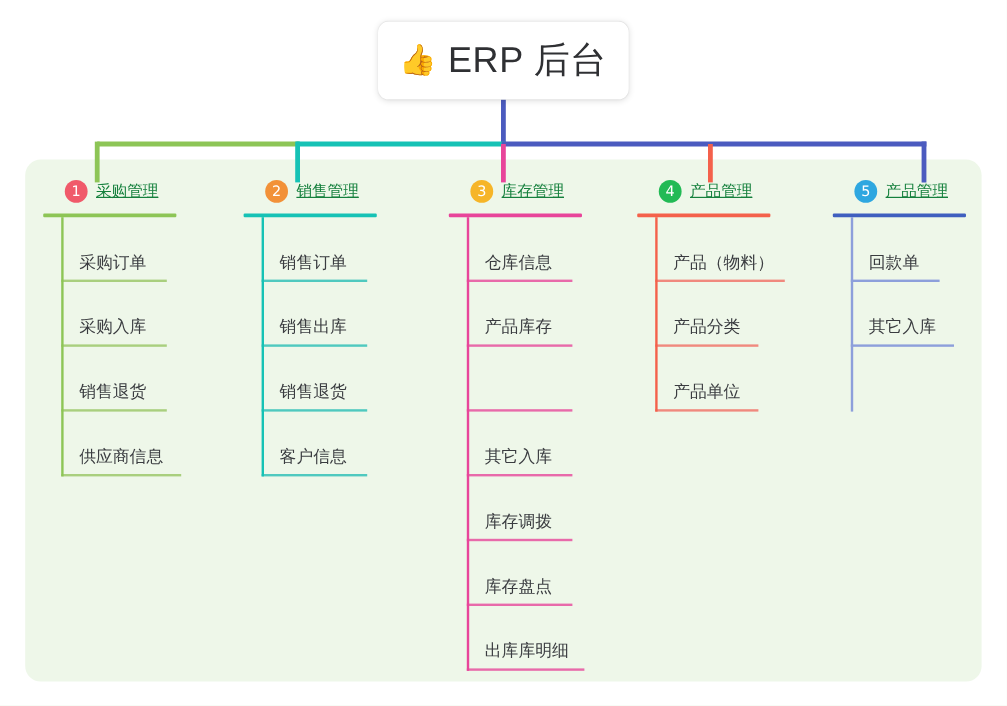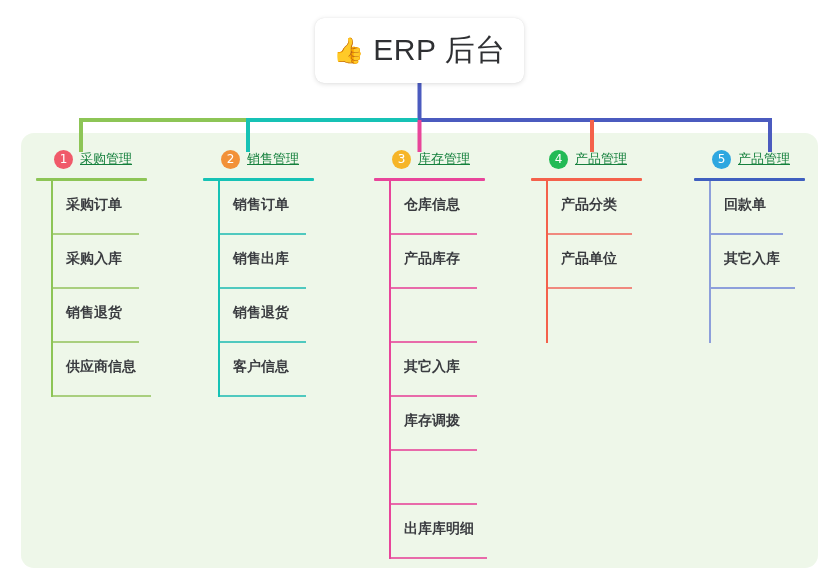--- a/index.html
+++ b/index.html
@@ -110,23 +110,22 @@
   }
 
   .leaf-list {
     position: relative;
     margin-top: 0;
   }
   .leaf {
     position: relative;
     height: 54px;
     display: flex;
-    align-items: center;
+    align-items: flex-end;
     box-sizing: border-box;
-    font-weight: bold;
   }
   .leaf-inner {
     position: relative;
     padding-left: 30px;
     padding-bottom: 7px;
   }
   .leaf-label {
     font-size: 14px;
     color: #3a3c40;
     white-space: nowrap;
@@ -266,20 +265,23 @@
           </div>
           <div class="leaf-rule" style="background: rgb(232, 106, 170); width: 88px;"></div>
         </div>
         <div class="leaf">
           <div class="leaf-inner">
             <span class="leaf-label">库存调拨</span>
           </div>
           <div class="leaf-rule" style="background: rgb(232, 106, 170); width: 88px;"></div>
         </div>
         <div class="leaf">
+          <div class="leaf-inner">
+            <span class="leaf-label">库存盘点</span>
+          </div>
           <div class="leaf-rule" style="background: rgb(232, 106, 170); width: 88px;"></div>
         </div>
         <div class="leaf">
           <div class="leaf-inner">
             <span class="leaf-label">出库库明细</span>
           </div>
           <div class="leaf-rule" style="background: rgb(232, 106, 170); width: 98px;"></div>
         </div>
         <div style="position: absolute; left: 15px; top: 0px; width: 2px; height: 378px; background: rgb(232, 69, 154);"></div>
       </div>
@@ -287,20 +289,26 @@
 
   <div class="col" id="col-3" style="left:531px; top:146px; width:165px;">
     <div class="col-head">
       <span class="badge" style="background: rgb(34, 186, 85);">4</span>
       <span class="col-title">产品管理</span>
     </div>
     <div class="head-rule" style="width: 111px; background: rgb(244, 97, 75);"></div>
     <div class="leaf-list">
         <div class="leaf">
           <div class="leaf-inner">
+            <span class="leaf-label">产品（物料）</span>
+          </div>
+          <div class="leaf-rule" style="background: rgb(240, 137, 126); width: 108px;"></div>
+        </div>
+        <div class="leaf">
+          <div class="leaf-inner">
             <span class="leaf-label">产品分类</span>
           </div>
           <div class="leaf-rule" style="background: rgb(240, 137, 126); width: 86px;"></div>
         </div>
         <div class="leaf">
           <div class="leaf-inner">
             <span class="leaf-label">产品单位</span>
           </div>
           <div class="leaf-rule" style="background: rgb(240, 137, 126); width: 86px;"></div>
         </div>

